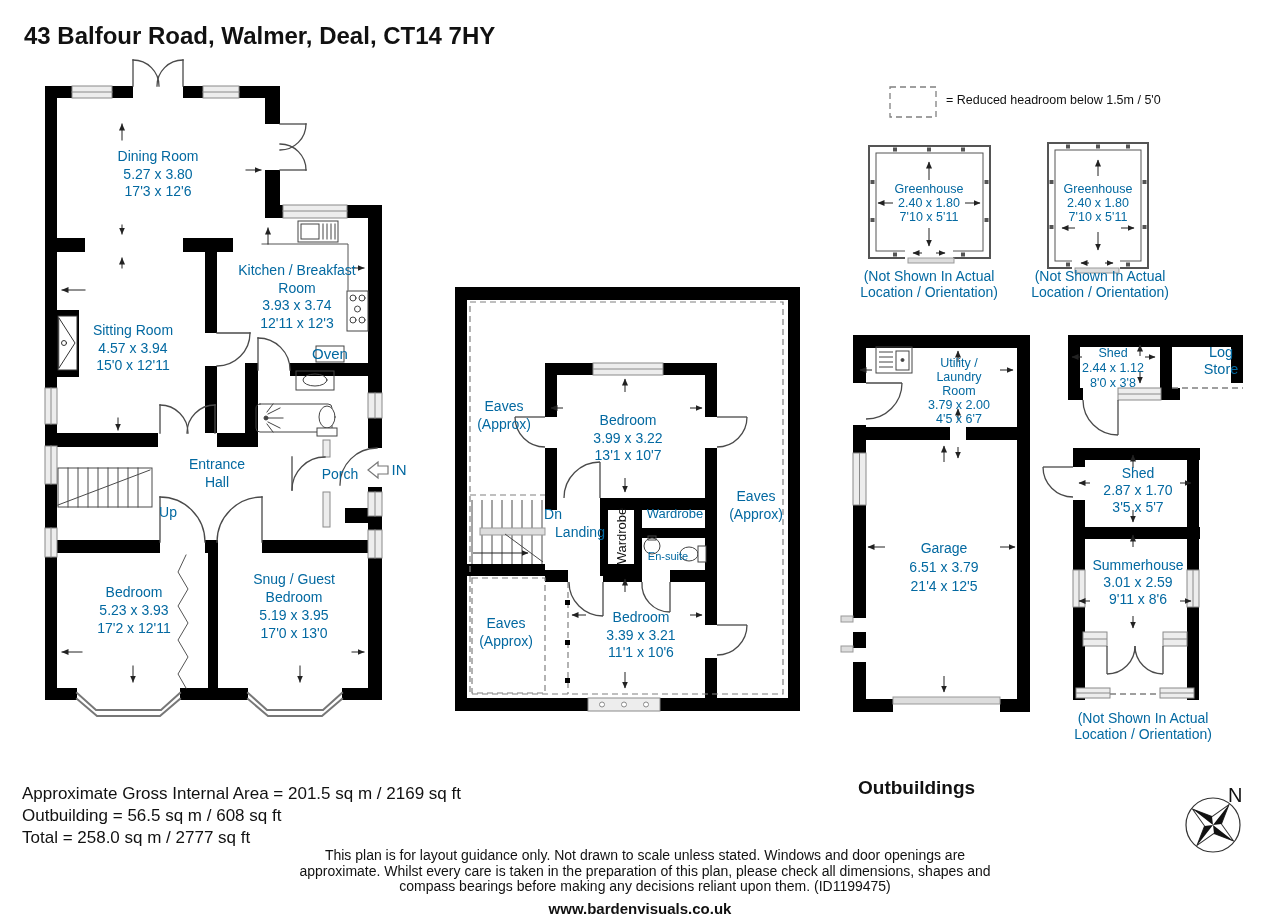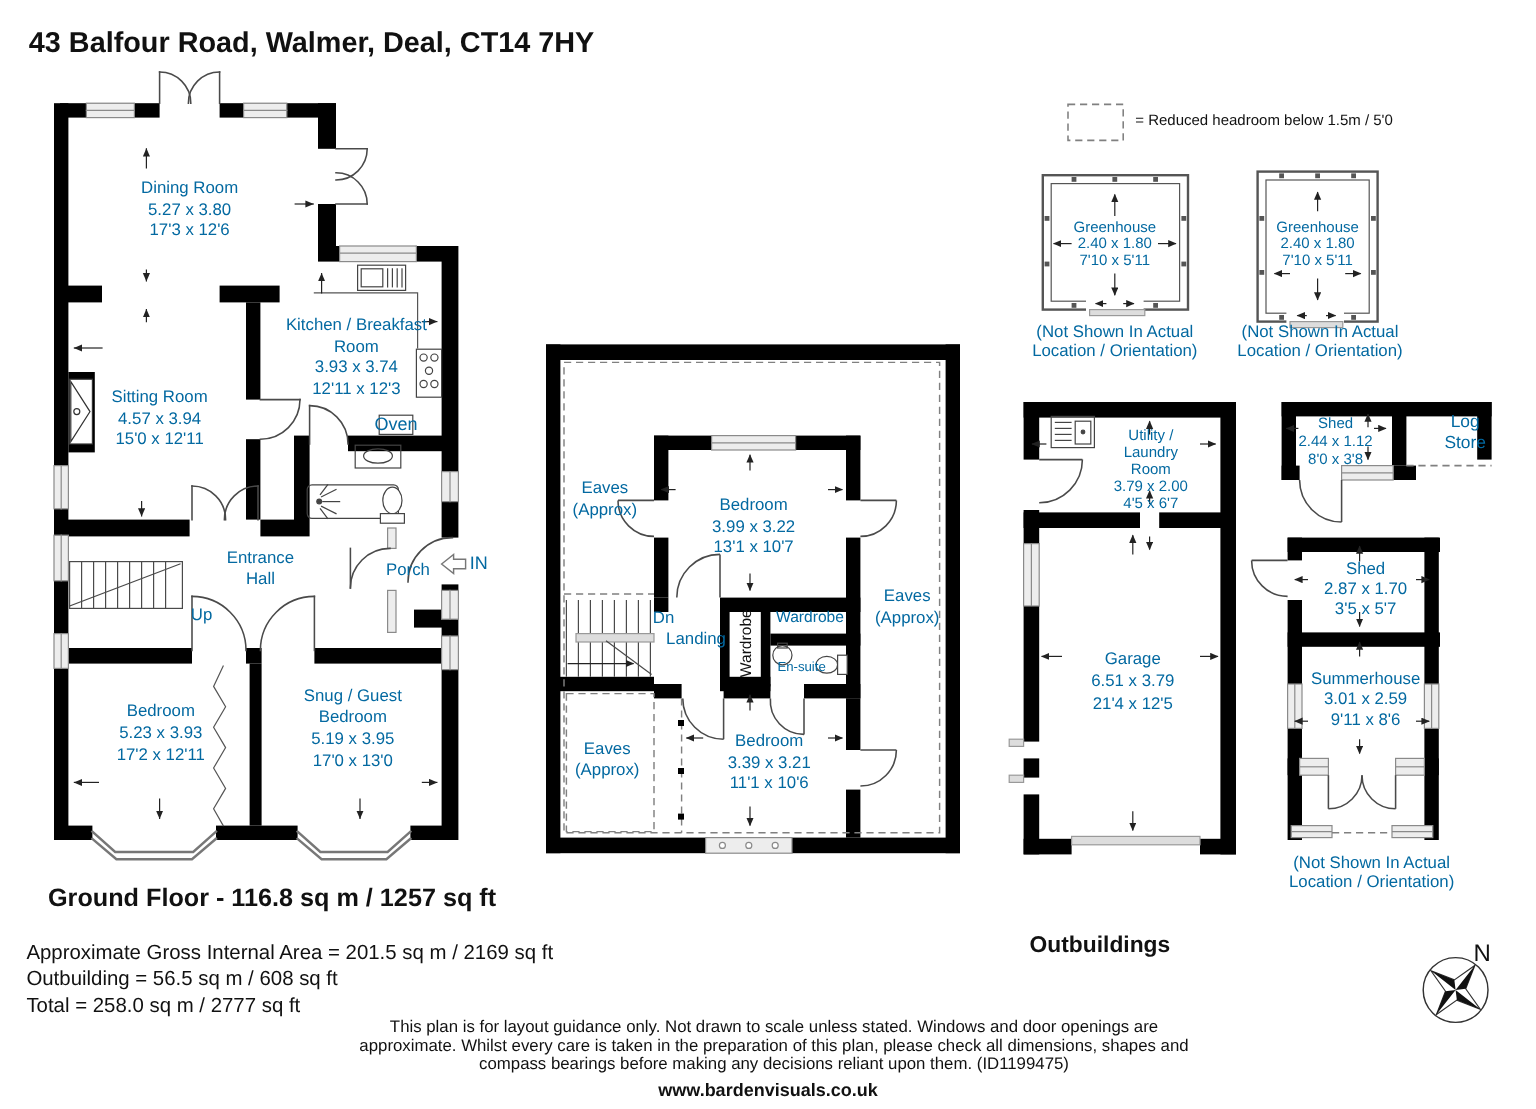--- a/index.html
+++ b/index.html
@@ -577,21 +577,20 @@
   <span class="d1">2.87 x 1.70</span>
   <span class="d2">3'5 x 5'7</span>
 </div>
 <div class="lbl" style="left:1138px;top:557px;line-height:17px;">
   <span class="nm">Summerhouse</span>
   <span class="d1">3.01 x 2.59</span>
   <span class="d2">9'11 x 8'6</span>
 </div>
 <div class="lbl wrap note" style="left:1143px;top:710px;width:180px;">(Not Shown In Actual Location / Orientation)</div>
 
-<div class="floorlbl" style="left:40px;top:737px;">Ground Floor - 116.8 sq m / 1257 sq ft</div>
 <div class="outblbl" style="left:858px;top:748px;margin-top:29px;">Outbuildings</div>
 
 <div class="foot" style="top:784px;">Approximate Gross Internal Area = 201.5 sq m / 2169 sq ft</div>
 <div class="foot" style="top:806px;">Outbuilding = 56.5 sq m / 608 sq ft</div>
 <div class="foot" style="top:828px;">Total = 258.0 sq m / 2777 sq ft</div>
 <div class="disc">This plan is for layout guidance only. Not drawn to scale unless stated. Windows and door openings are approximate. Whilst every care is taken in the preparation of this plan, please check all dimensions, shapes and compass bearings before making any decisions reliant upon them. (ID1199475)</div>
 <div class="site">www.bardenvisuals.co.uk</div>
 <div class="north">N</div>
 
 </div>

